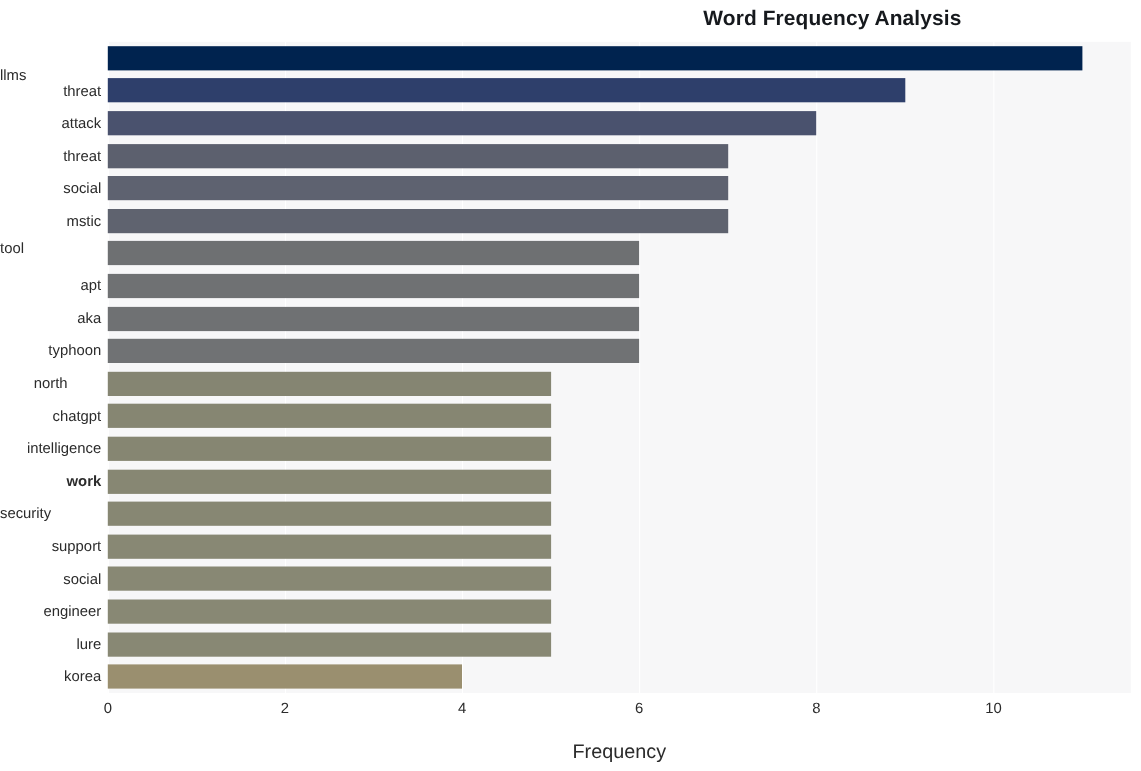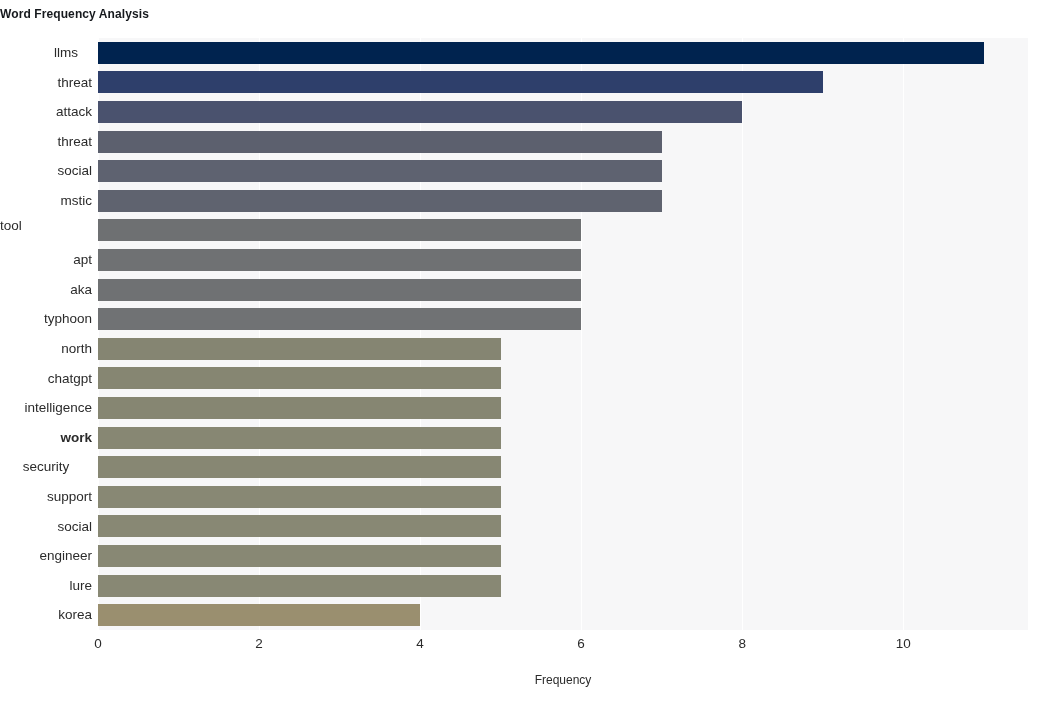--- a/index.html
+++ b/index.html
@@ -17,22 +17,22 @@
     position: relative;
     width: 1037px;
     height: 701px;
     background: #ffffff;
   }
   #chart-title {
     position: absolute;
     left: 0;
     top: 7px;
     width: 874px;
-    text-align: left;
-    font-size: 12px;
+    text-align: right;
+    font-size: 19px;
     font-weight: bold;
     color: #16191d;
     letter-spacing: 0.1px;
   }
   
   #plot-area {
     position: absolute;
     left: 98px;
     top: 38px;
     width: 930px;
@@ -97,21 +97,21 @@
     color: #2b2b2b;
     transform: translateX(-50%);
     white-space: nowrap;
   }
   #x-axis-label {
     position: absolute;
     left: 98px;
     top: 673px;
     width: 930px;
     text-align: center;
-    font-size: 12px;
+    font-size: 18px;
     color: #2b2b2b;
   }
 </style>
 </head>
 <body>
 
 <div id="figure" style="background: rgb(255, 255, 255);">
 
   <div id="chart-title">Word Frequency Analysis</div>
 
@@ -182,35 +182,35 @@
         <div class="bar-row" style="top: 532.8px; height: 29.6px; width: 930px;">
           <div class="bar" title="lure: 5" style="width: 402.597px; background: rgb(136, 136, 116); top: 3.8px;"></div>
         </div>
         <div class="bar-row" style="top: 562.4px; height: 29.6px; width: 930px;">
           <div class="bar" title="korea: 4" style="width: 322.078px; background: rgb(154, 143, 111); top: 3.8px;"></div>
         </div>
       </div>
   </div>
 
   <div id="y-labels">
-      <div class="ytick" style="top: 0px; height: 29.6px; line-height: 29.6px; text-align: center; margin-left: 40px;">llms</div>
+      <div class="ytick" style="top: 16px; height: 29.6px; line-height: 29.6px; text-align: left;">llms</div>
       <div class="ytick" style="top: 29.6px; height: 29.6px; line-height: 29.6px; text-align: right;">threat</div>
       <div class="ytick" style="top: 59.2px; height: 29.6px; line-height: 29.6px; text-align: right;">attack</div>
       <div class="ytick" style="top: 88.8px; height: 29.6px; line-height: 29.6px; text-align: right;">threat</div>
       <div class="ytick" style="top: 118.4px; height: 29.6px; line-height: 29.6px; text-align: right;">social</div>
       <div class="ytick" style="top: 148px; height: 29.6px; line-height: 29.6px; text-align: right;">mstic</div>
       <div class="ytick" style="top: 173px; height: 29.6px; line-height: 29.6px; text-align: left;">tool</div>
       <div class="ytick" style="top: 207.2px; height: 29.6px; line-height: 29.6px; text-align: right;">apt</div>
       <div class="ytick" style="top: 236.8px; height: 29.6px; line-height: 29.6px; text-align: right;">aka</div>
       <div class="ytick" style="top: 266.4px; height: 29.6px; line-height: 29.6px; text-align: right;">typhoon</div>
-      <div class="ytick" style="top: 296px; height: 29.6px; line-height: 29.6px; text-align: right;">north</div>
+      <div class="ytick" style="top: 296px; height: 29.6px; line-height: 29.6px; text-align: center;">north</div>
       <div class="ytick" style="top: 325.6px; height: 29.6px; line-height: 29.6px; text-align: right;">chatgpt</div>
       <div class="ytick" style="top: 355.2px; height: 29.6px; line-height: 29.6px; text-align: right;">intelligence</div>
       <div class="ytick" style="top: 384.8px; height: 29.6px; line-height: 29.6px; text-align: right; font-weight: bold;">work</div>
-      <div class="ytick" style="top: 414.4px; height: 29.6px; line-height: 29.6px; text-align: center;">security</div>
+      <div class="ytick" style="top: 414.4px; height: 29.6px; line-height: 29.6px; text-align: left;">security</div>
       <div class="ytick" style="top: 444px; height: 29.6px; line-height: 29.6px; text-align: right;">support</div>
       <div class="ytick" style="top: 473.6px; height: 29.6px; line-height: 29.6px; text-align: right; margin-left: 20px;">social</div>
       <div class="ytick" style="top: 503.2px; height: 29.6px; line-height: 29.6px; text-align: right;">engineer</div>
       <div class="ytick" style="top: 532.8px; height: 29.6px; line-height: 29.6px; text-align: right;">lure</div>
       <div class="ytick" style="top: 562.4px; height: 29.6px; line-height: 29.6px; text-align: right;">korea</div>
     </div>
 
   <div id="x-labels">
       <div class="xtick" style="left: 98px;">0</div>
       <div class="xtick" style="left: 259.039px;">2</div>

